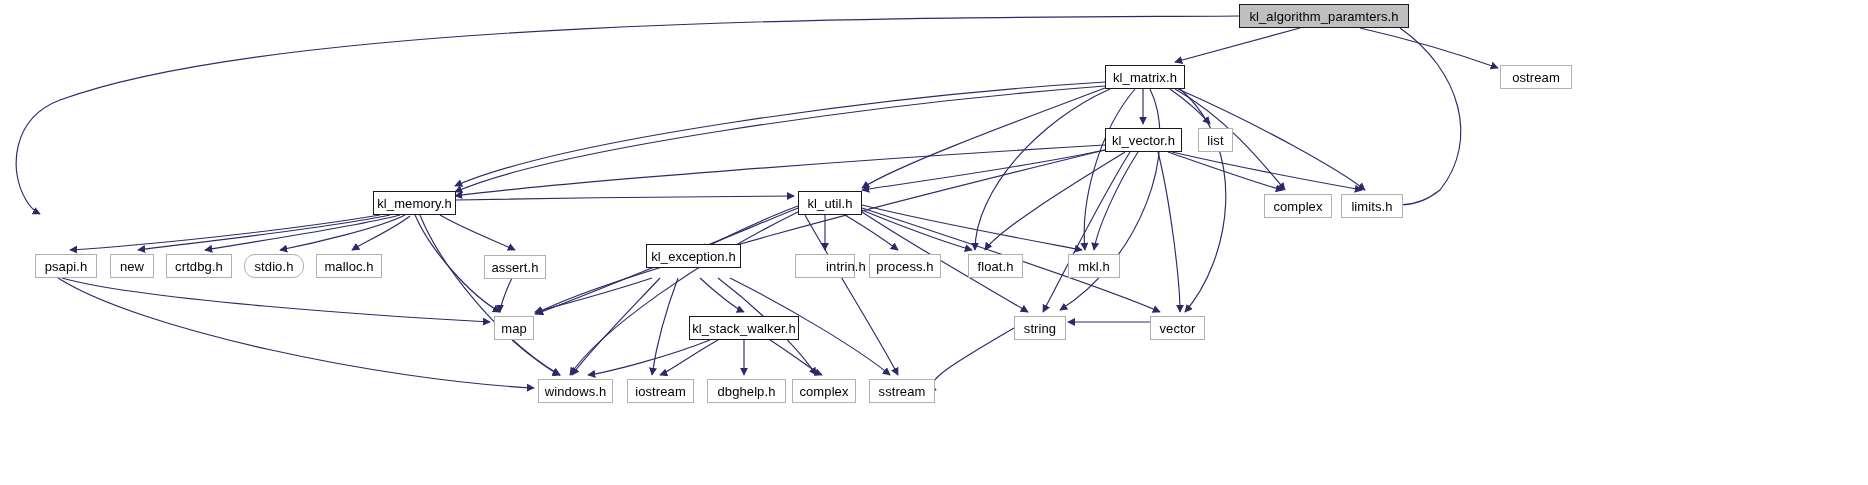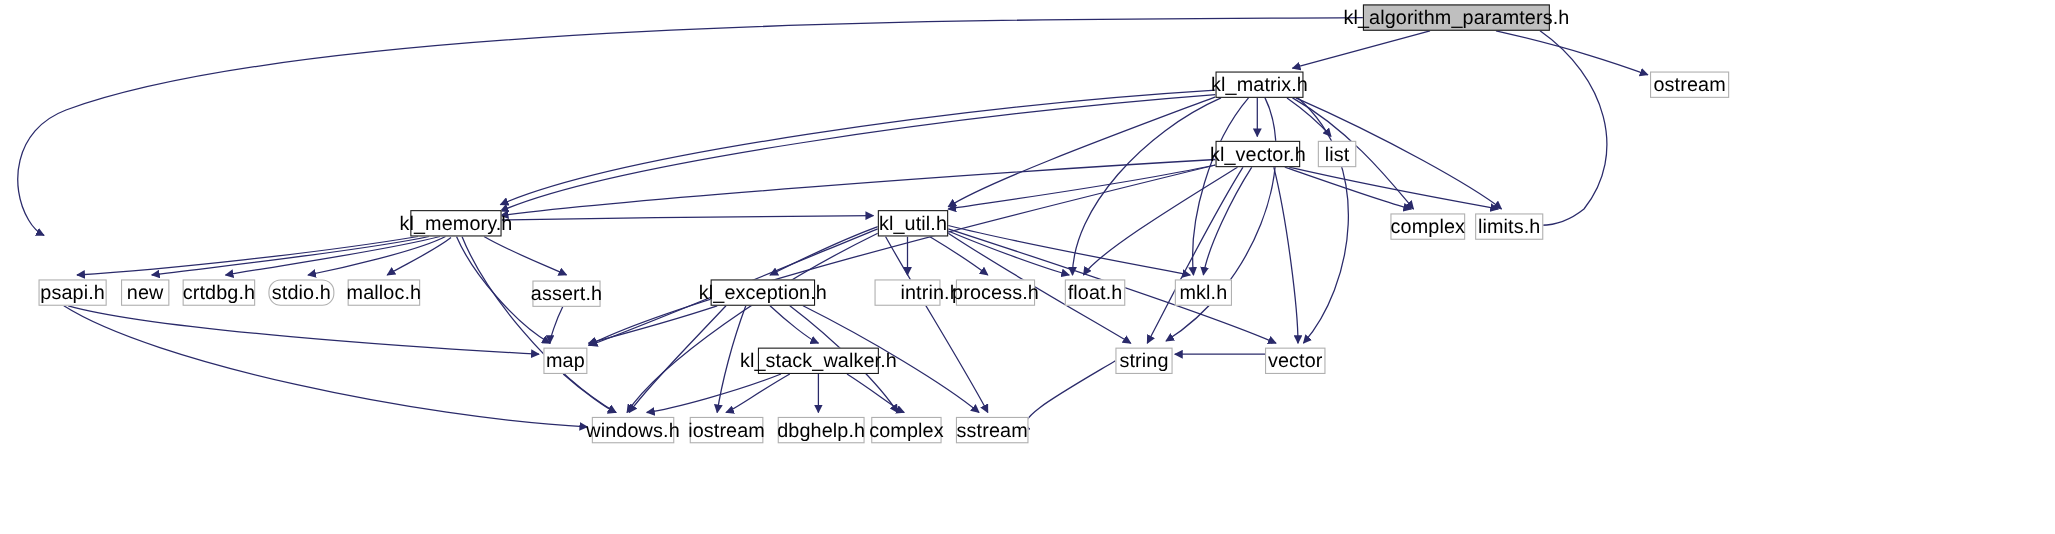--- a/index.html
+++ b/index.html
@@ -21,21 +21,21 @@
     top: 0;
     width: 1868px;
     height: 485px;
   }
   .node {
     position: absolute;
     box-sizing: border-box;
     display: flex;
     align-items: center;
     justify-content: center;
-    font-size: 18px;
+    font-size: 13px;
     line-height: 1;
     color: #000000;
     white-space: nowrap;
     background: #ffffff;
     border: 1px solid #b0b0b0;
     height: 24px;
     letter-spacing: 0.1px;
   }
   .node.internal {
     border: 1px solid #1a1a1a;
@@ -166,21 +166,21 @@
       </div>
       <div class="node" style="left: 244px; top: 254px; width: 60px; height: 24px; border-radius: 11px;">
         <span>stdio.h</span>
       </div>
       <div class="node" style="left: 316px; top: 254px; width: 66px; height: 24px;">
         <span>malloc.h</span>
       </div>
       <div class="node" style="left: 484px; top: 255px; width: 62px; height: 24px;">
         <span>assert.h</span>
       </div>
-      <div class="node internal" style="left: 646px; top: 254px; width: 95px; height: 24px;">
+      <div class="node internal" style="left: 646px; top: 244px; width: 95px; height: 24px;">
         <span>kl_exception.h</span>
       </div>
       <div class="node" style="left: 795px; top: 254px; width: 60px; height: 24px; padding-left: 42px;">
         <span>intrin.h</span>
       </div>
       <div class="node" style="left: 869px; top: 254px; width: 72px; height: 24px;">
         <span>process.h</span>
       </div>
       <div class="node" style="left: 968px; top: 254px; width: 55px; height: 24px;">
         <span>float.h</span>

